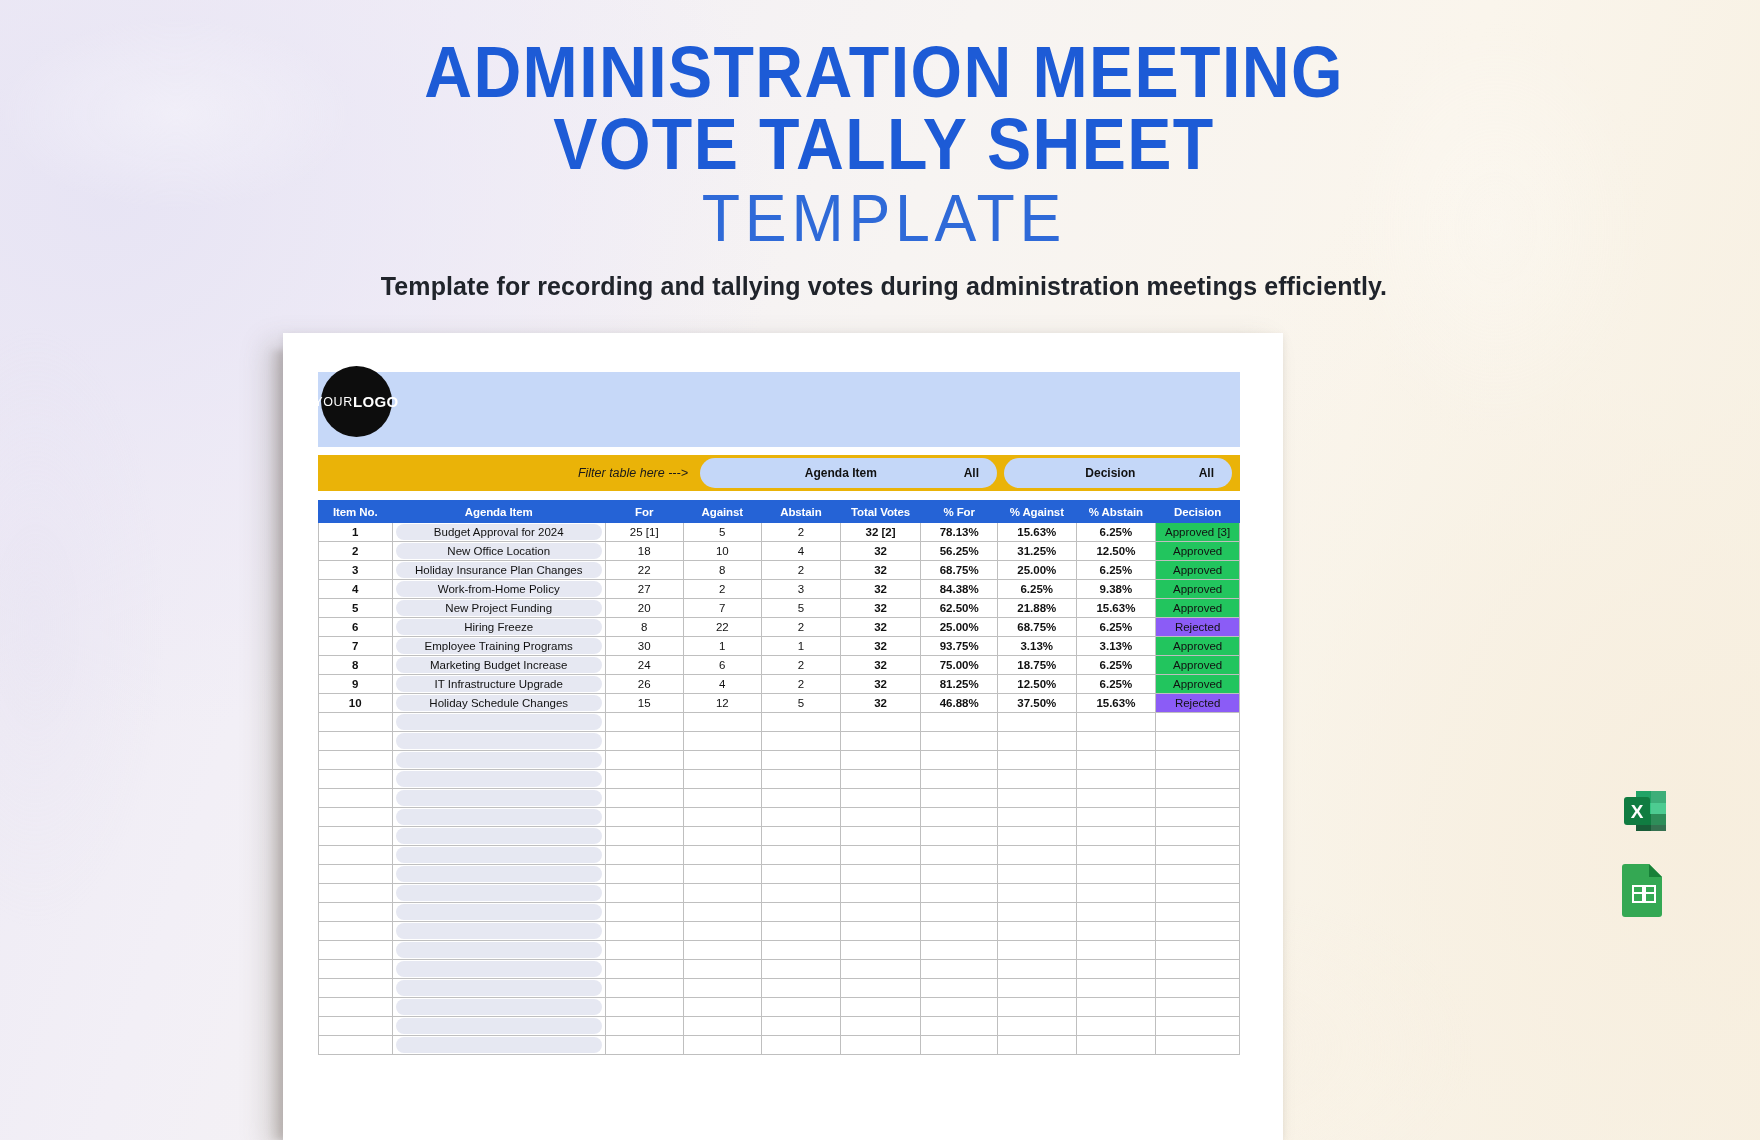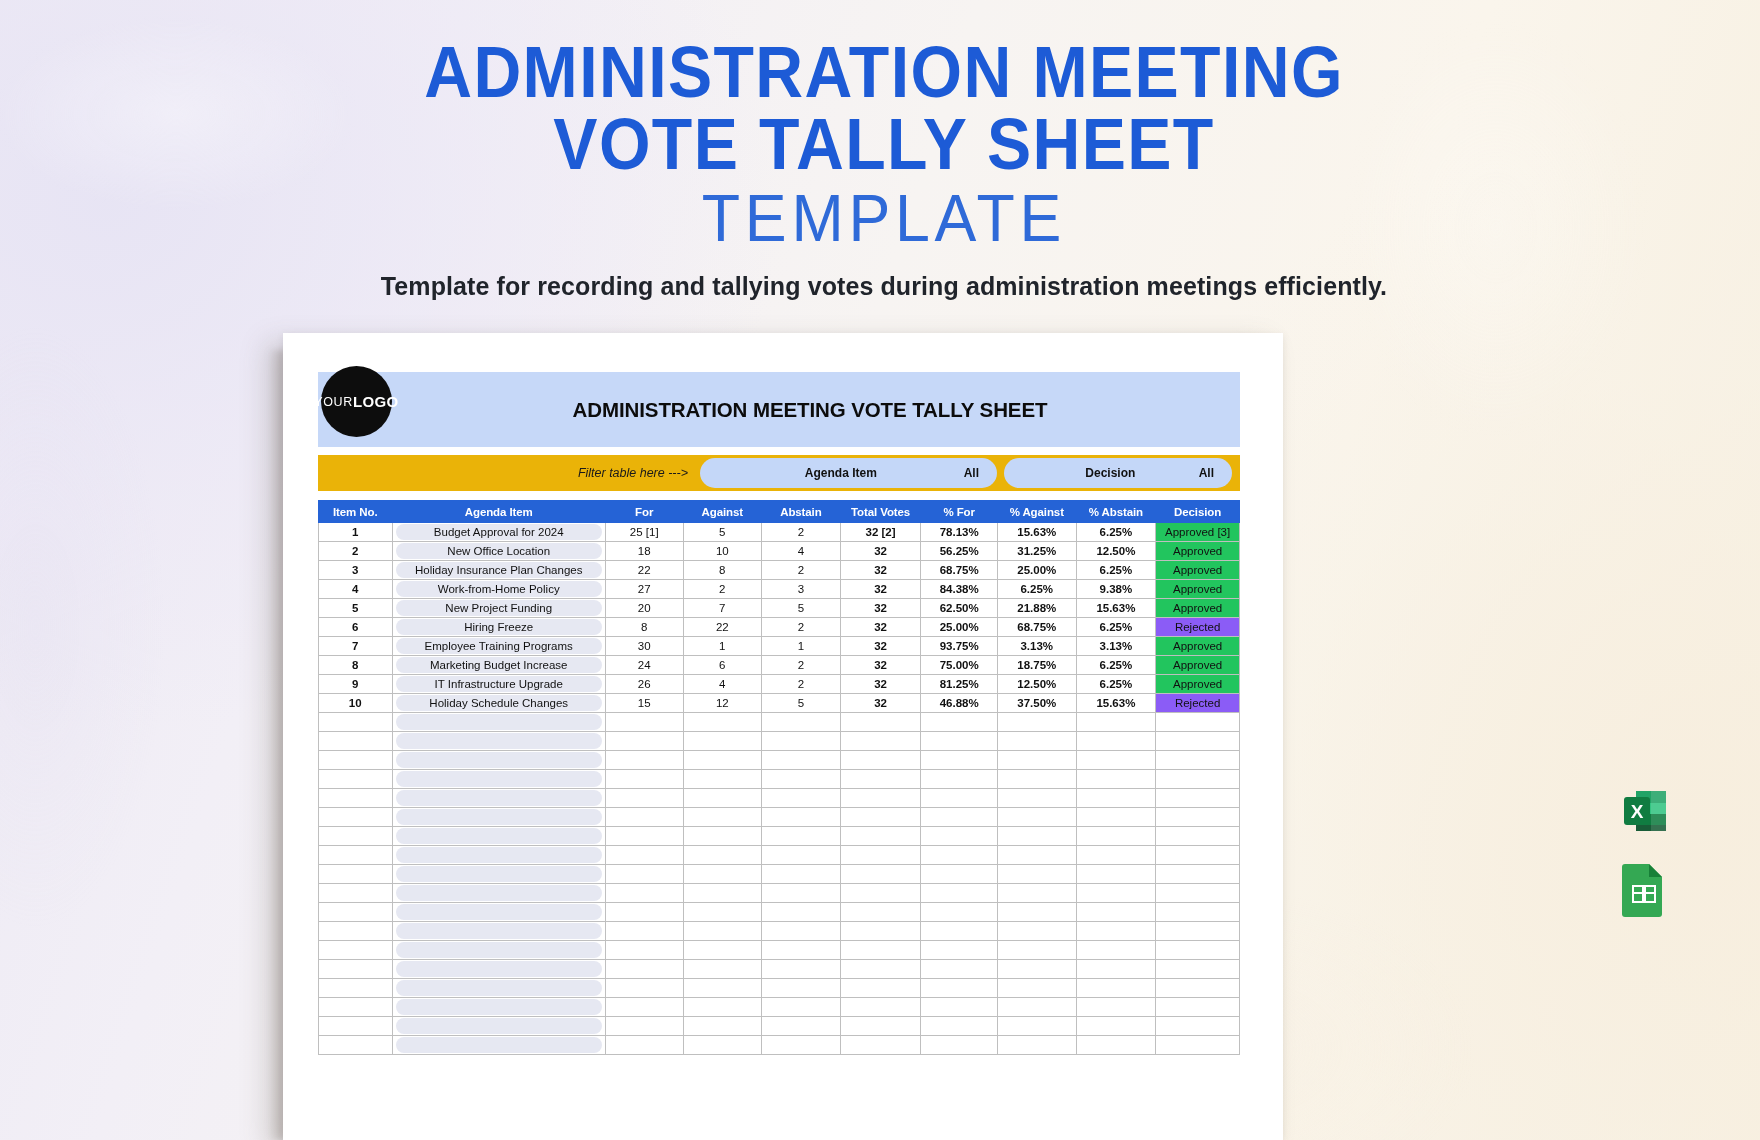--- a/index.html
+++ b/index.html
@@ -177,23 +177,20 @@
 
 <div class="sheet">
   <div class="sheet-inner">
 
     <div class="doc-head">
       <div class="logo-wrap">
         <div class="logo-circle">
           <span class="t1">YOUR</span>
           <span class="t2">LOGO</span>
         </div>
-      </div>
-      <div class="doc-title-wrap">
-        <div class="doc-title">ADMINISTRATION MEETING VOTE TALLY SHEET</div>
       </div>
     </div>
 
     <div class="filter-row">
       <div class="filter-spacer"></div>
       <div class="filter-hint">Filter table here ---&gt;</div>
       <div class="filter-pill pill-a">
         <span class="pill-label">Agenda Item</span>
         <span class="pill-value">All</span>
       </div>

